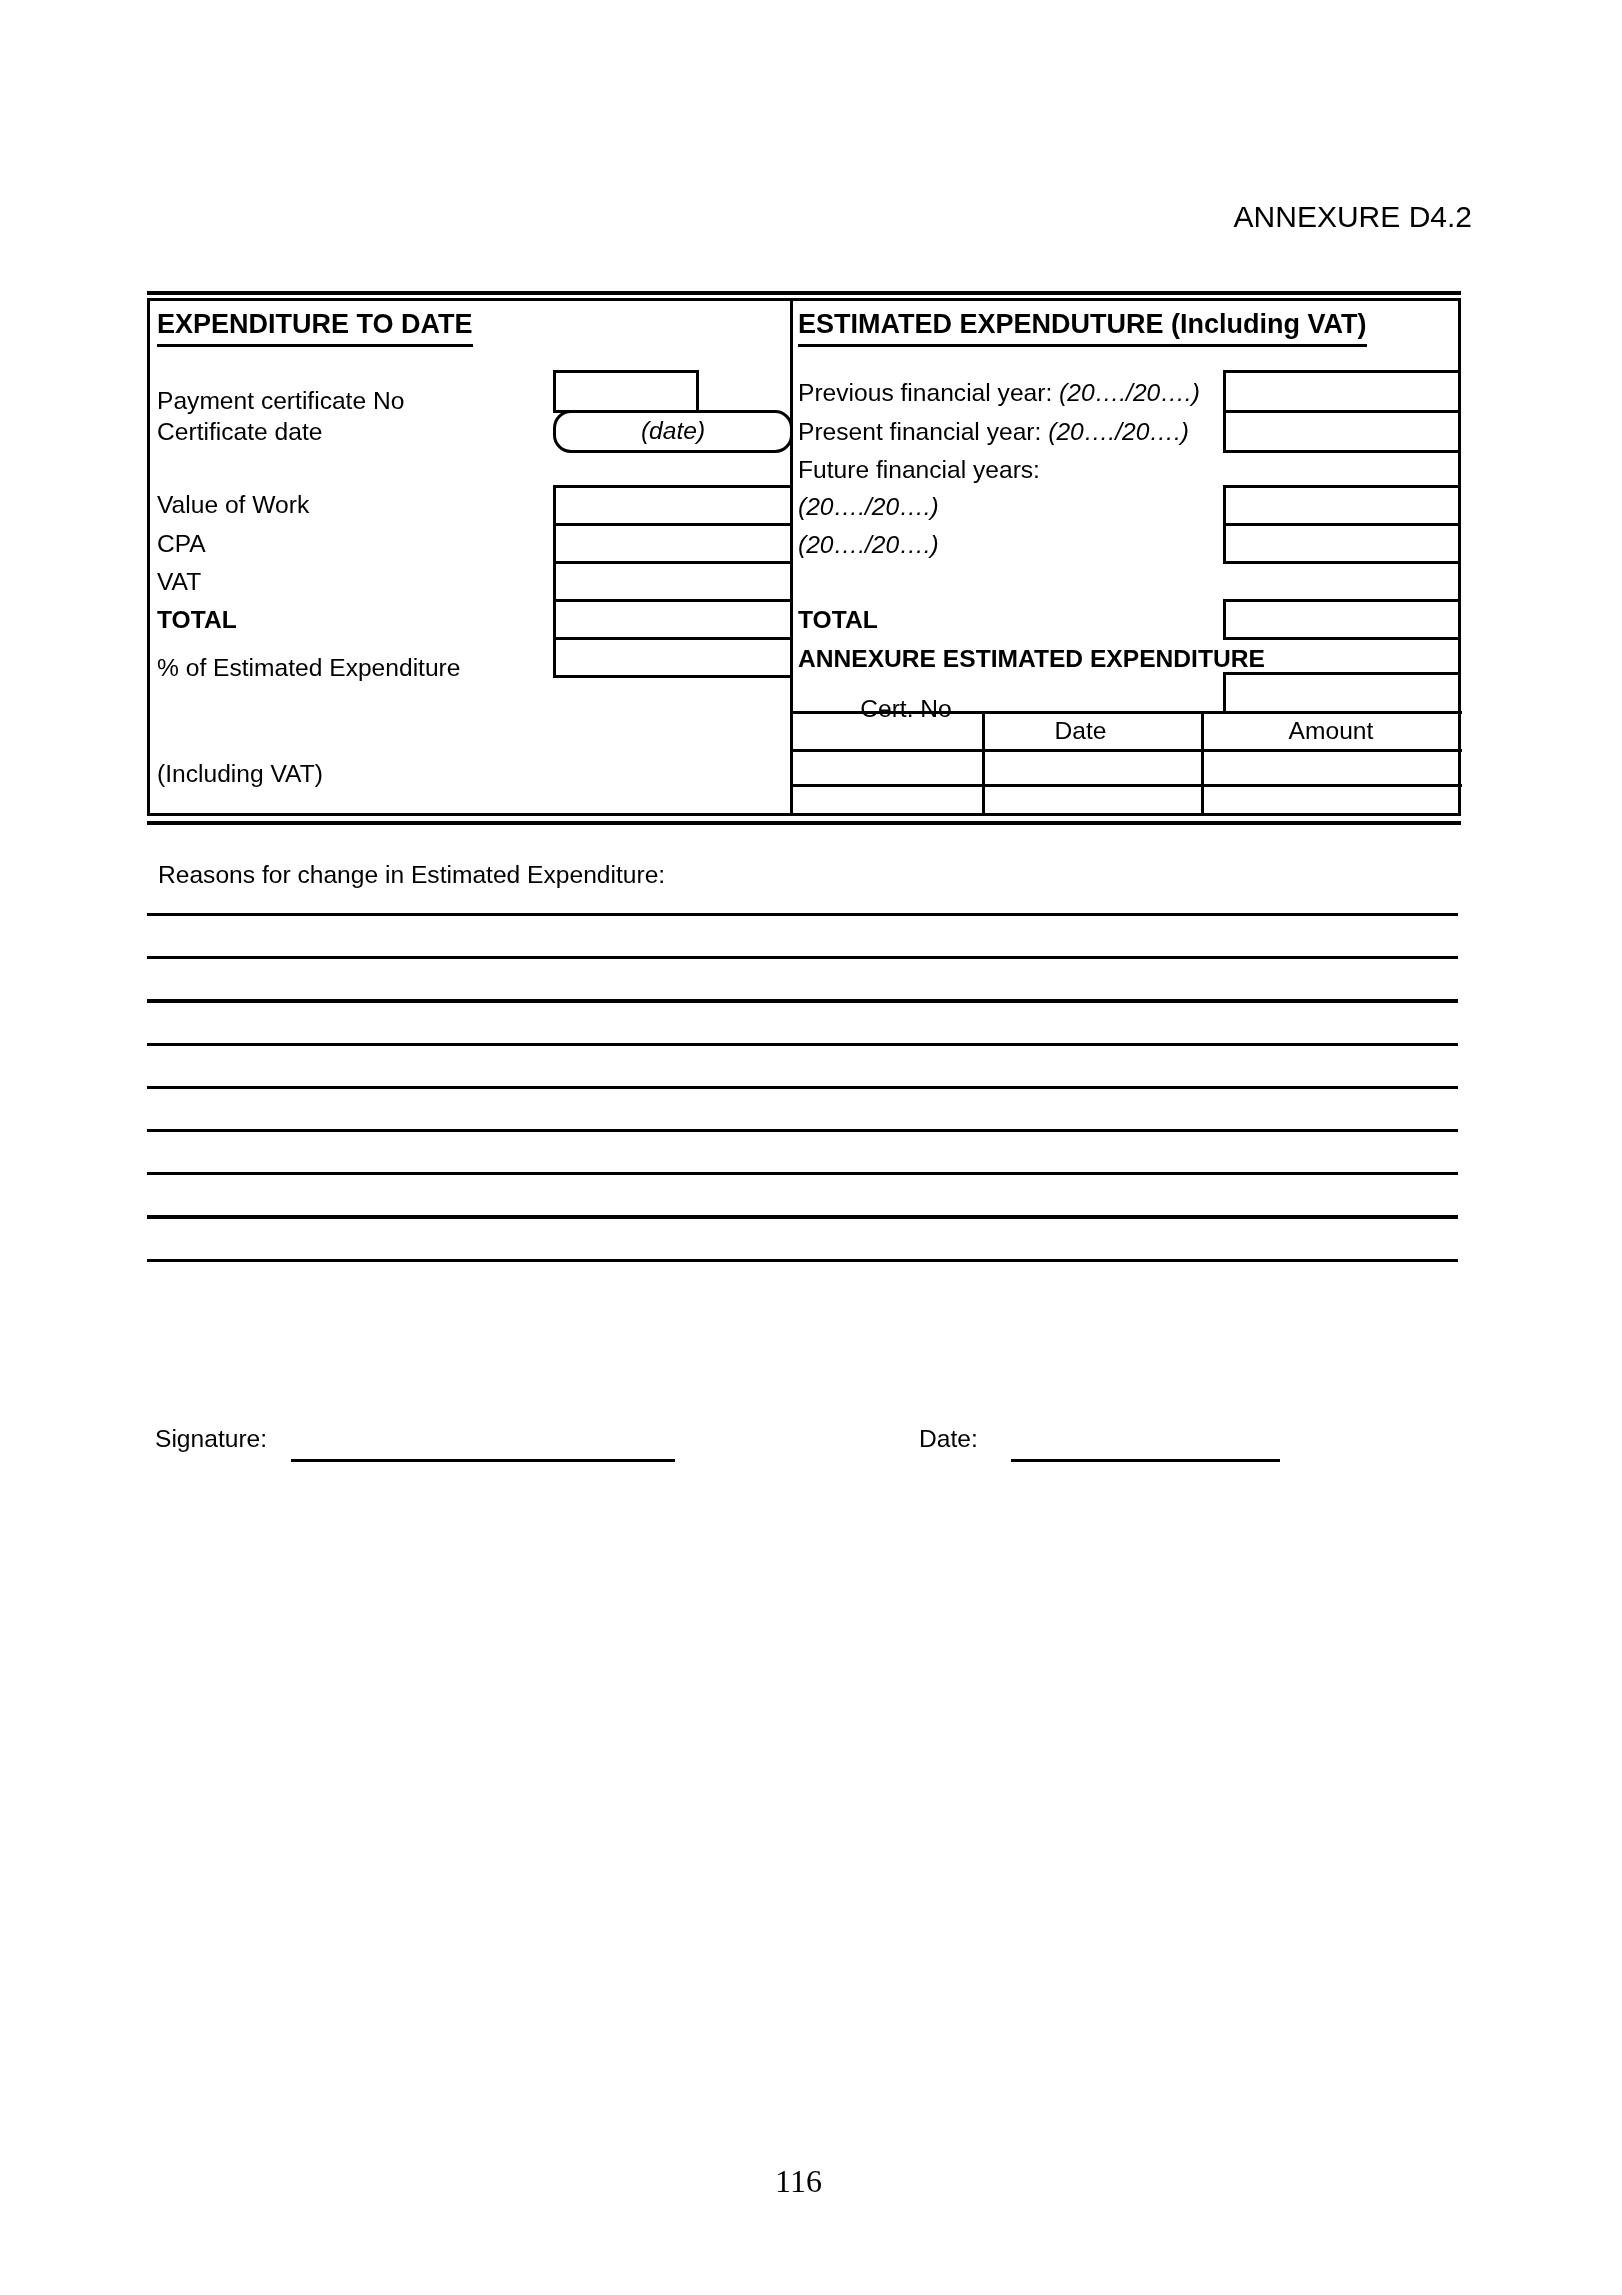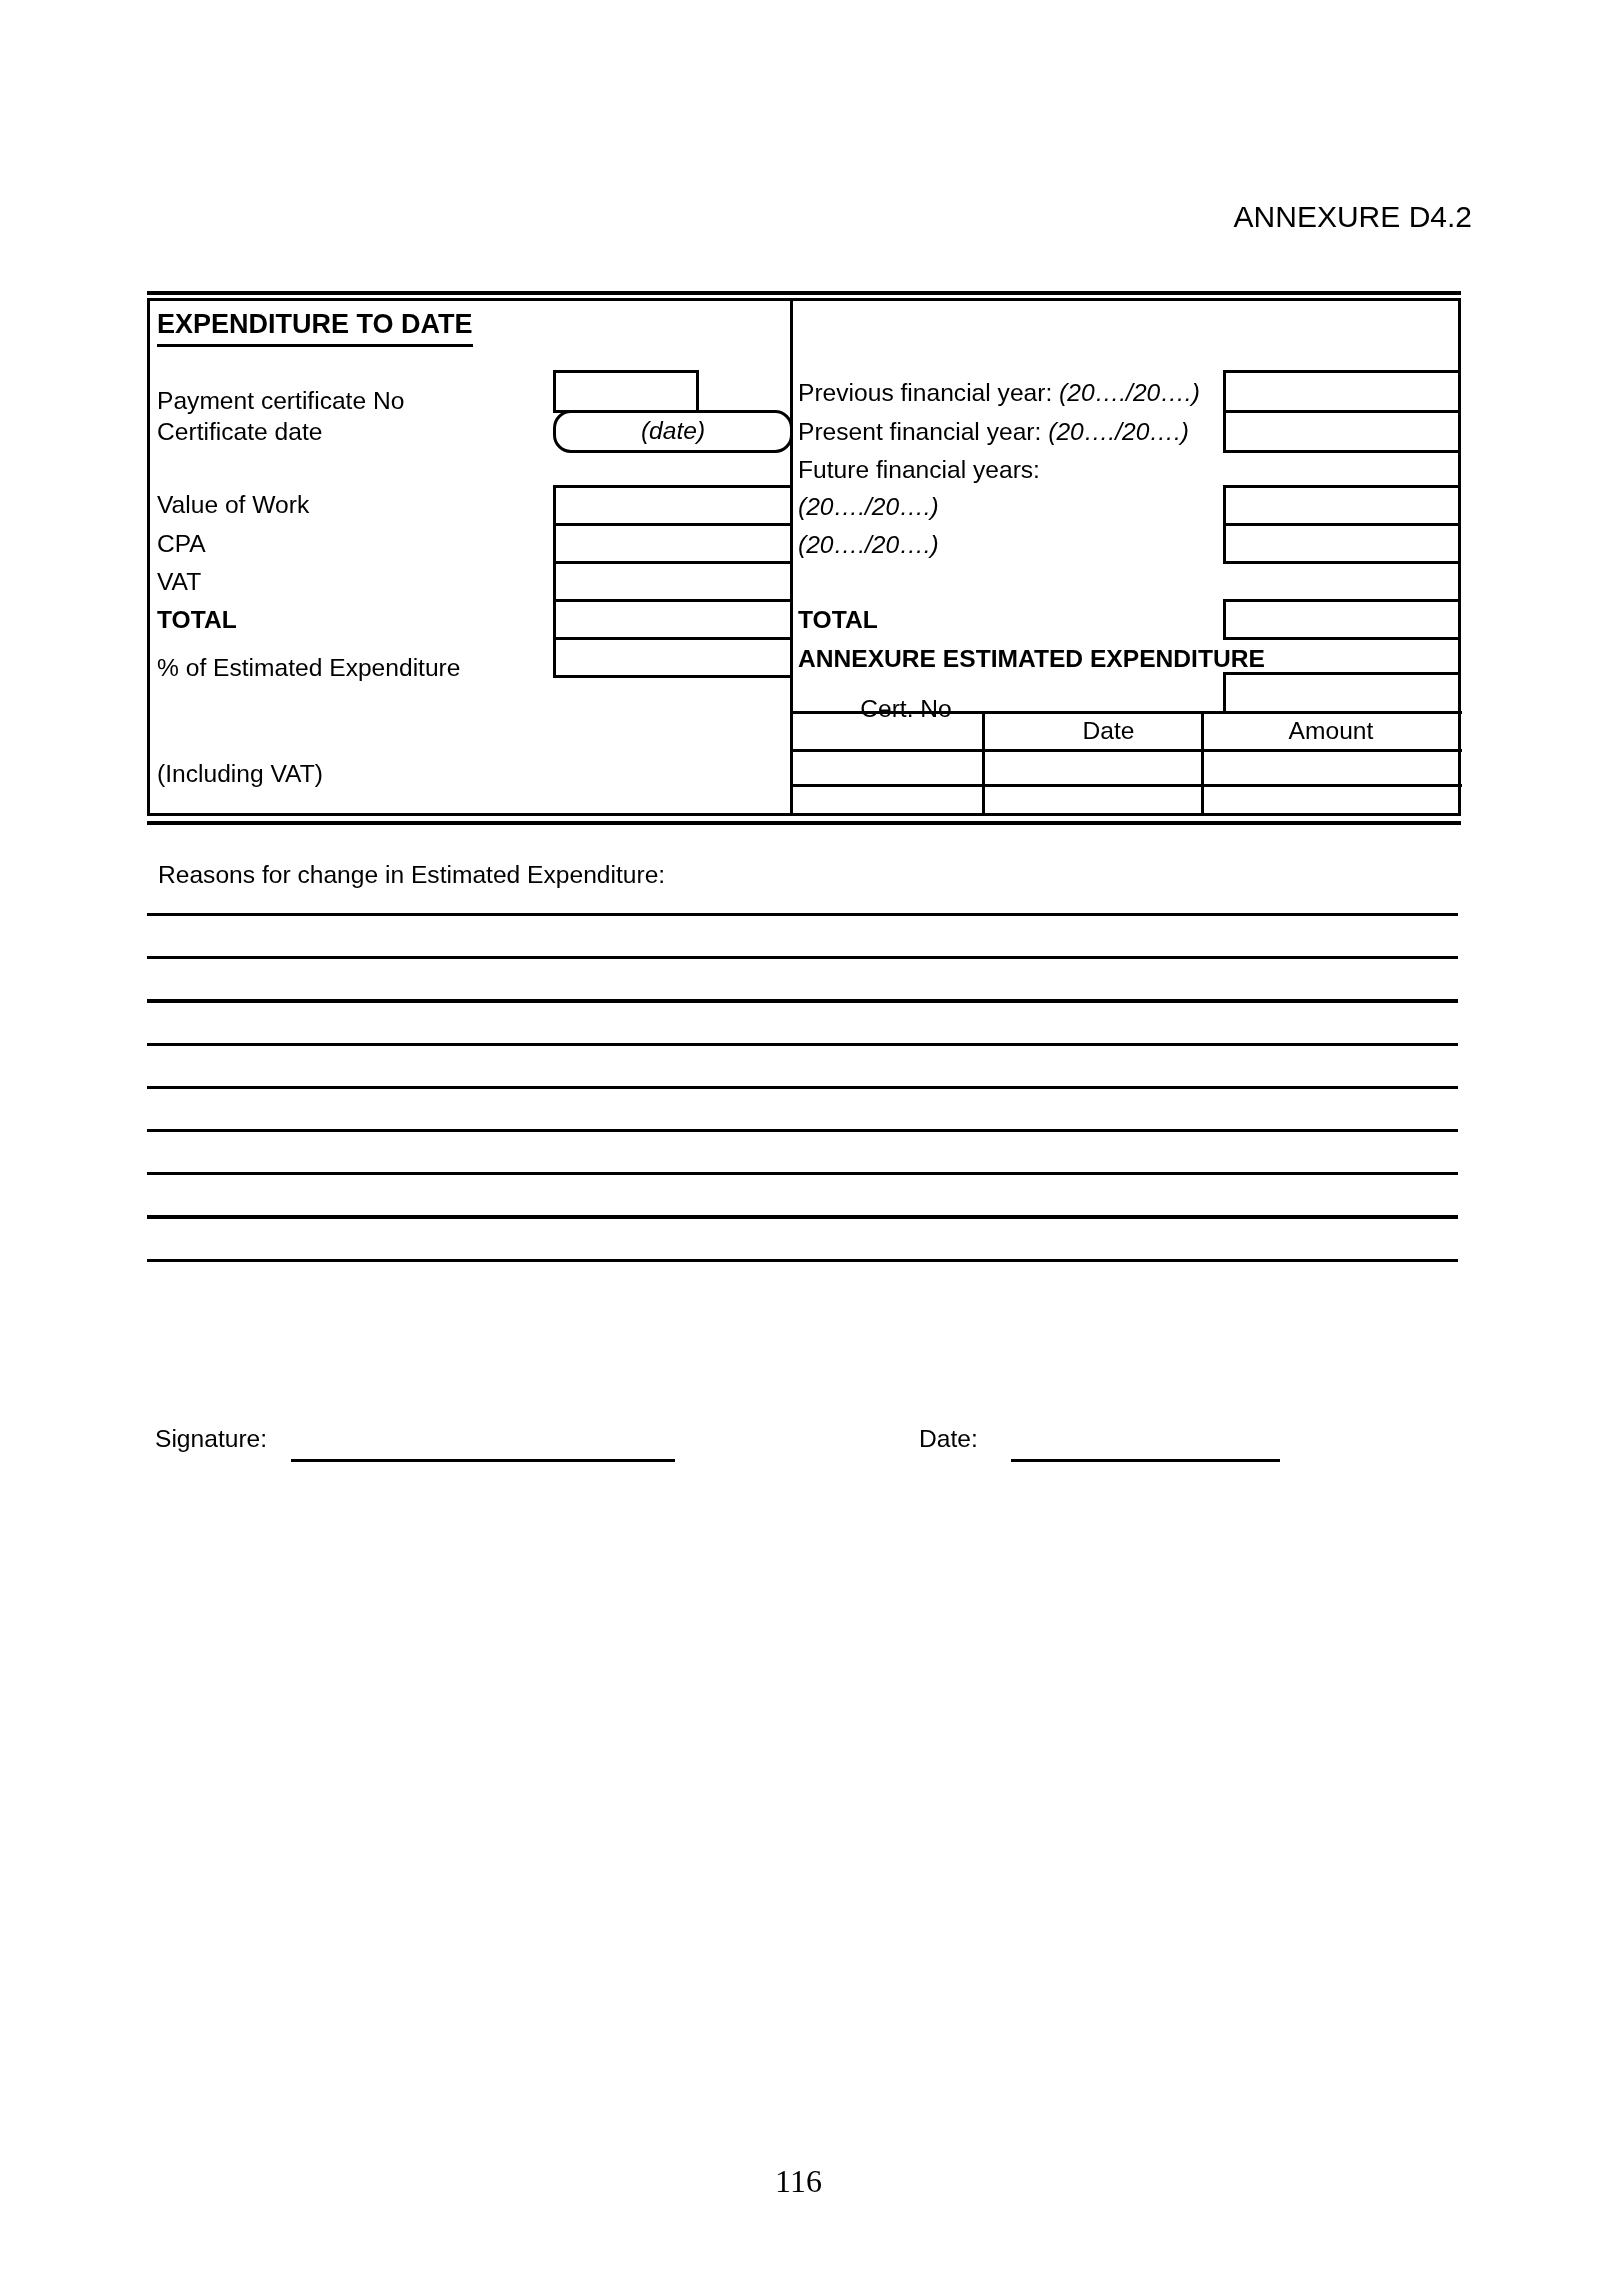--- a/index.html
+++ b/index.html
@@ -55,20 +55,21 @@
   <div class="abs box" style="left:553px;top:561px;width:240px;height:41px;"></div>
 
   <div class="abs lbl bold" style="left:157px;top:606px;">TOTAL</div>
   <div class="abs box" style="left:553px;top:599px;width:240px;height:41px;"></div>
 
   <div class="abs lbl" style="left:157px;top:645px;margin-top:9px;">% of Estimated Expenditure</div>
   <div class="abs box" style="left:553px;top:637px;width:240px;height:41px;"></div>
 
   <div class="abs lbl" style="left:157px;top:760px;">(Including VAT)</div>
 
+  <div class="abs sec-title" style="left:798px;top:309px;">ESTIMATED EXPENDUTURE (Including VAT)</div>
 
   <div class="abs lbl" style="left:798px;top:379px;">
     <span>Previous financial year:</span>
     <span class="ital">(20…./20….)</span>
   </div>
   <div class="abs box" style="left:1223px;top:370px;width:238px;height:43px;"></div>
 
   <div class="abs lbl" style="left:798px;top:418px;">
     <span>Present financial year:</span>
     <span class="ital">(20…./20….)</span>
@@ -89,21 +90,21 @@
   <div class="abs lbl bold" style="left:798px;top:645px;">ANNEXURE ESTIMATED EXPENDITURE</div>
   <div class="abs box" style="left:1223px;top:672px;width:238px;height:42px;"></div>
 
   <div class="abs hline" style="left:790px;top:711px;width:672px;"></div>
   <div class="abs hline" style="left:790px;top:749px;width:672px;"></div>
   <div class="abs hline" style="left:790px;top:784px;width:672px;"></div>
   <div class="abs vline" style="left:982px;top:711px;height:105px;"></div>
   <div class="abs vline" style="left:1201px;top:711px;height:105px;"></div>
 
   <div class="abs cell-label" style="left:793px;top:695px;width:226px;">Cert. No</div>
-  <div class="abs cell-label" style="left:985px;top:717px;width:191px;margin-left:28px;">Date</div>
+  <div class="abs cell-label" style="left:985px;top:717px;width:191px;">Date</div>
   <div class="abs cell-label" style="left:1204px;top:717px;width:254px;">Amount</div>
 
   <div class="abs" style="left:793px;top:752px;width:189px;height:32px;"></div>
   <div class="abs" style="left:985px;top:752px;width:215px;height:32px;"></div>
   <div class="abs" style="left:1204px;top:752px;width:254px;height:32px;"></div>
   <div class="abs" style="left:793px;top:787px;width:189px;height:28.5px;"></div>
   <div class="abs" style="left:985px;top:787px;width:215px;height:28.5px;"></div>
   <div class="abs" style="left:1204px;top:787px;width:254px;height:28.5px;"></div>
 
   <div class="abs lbl" style="left:158px;top:861px;">Reasons for change in Estimated Expenditure:</div>

